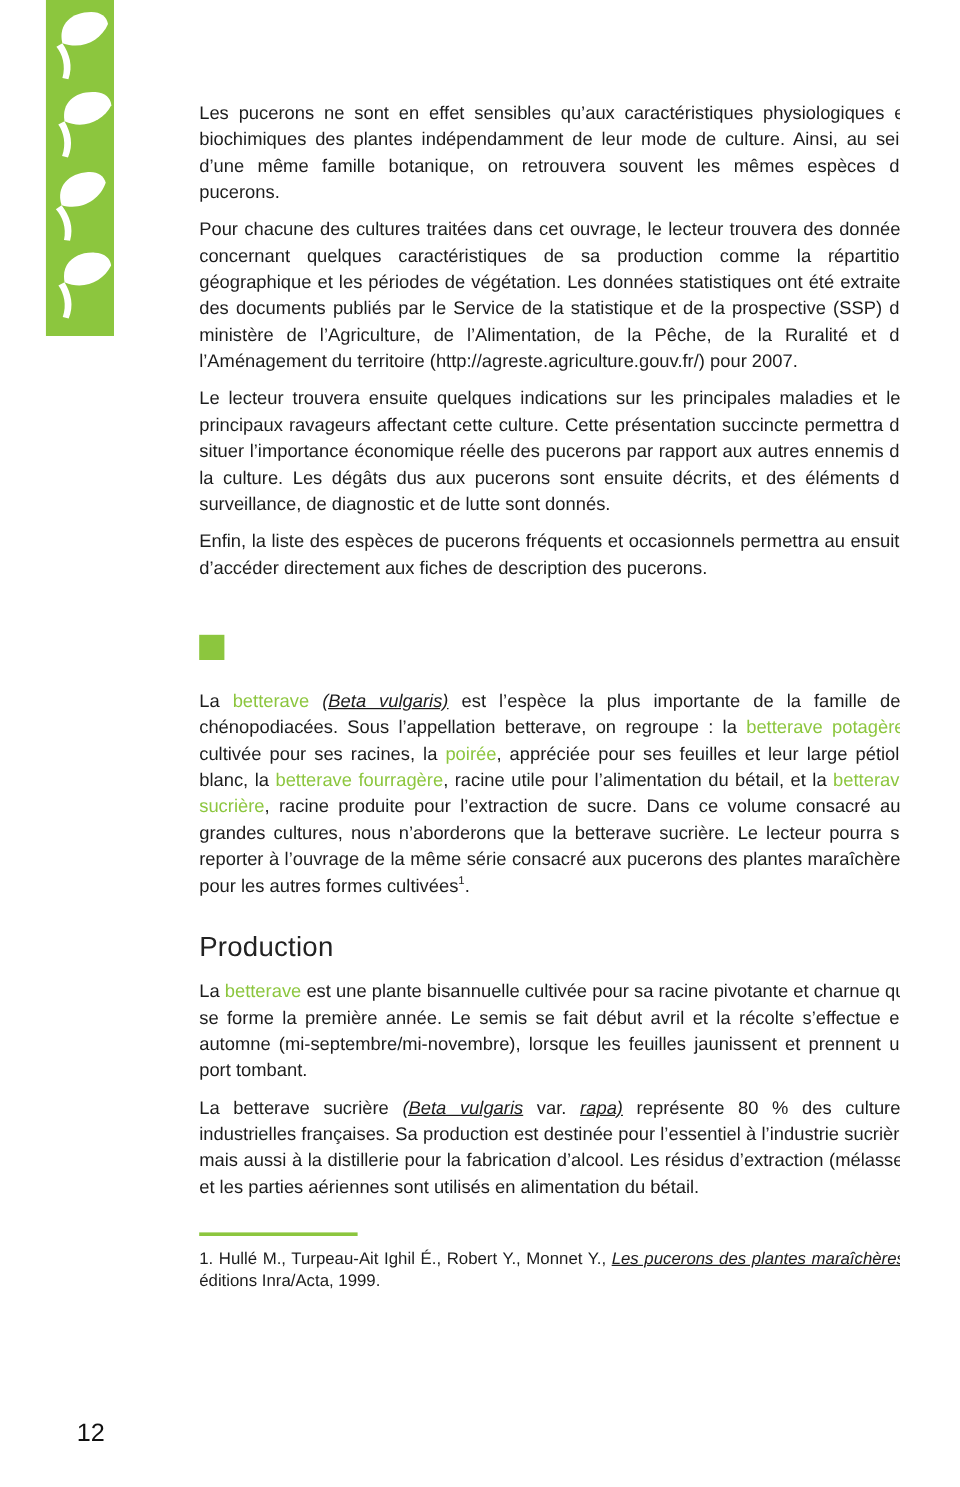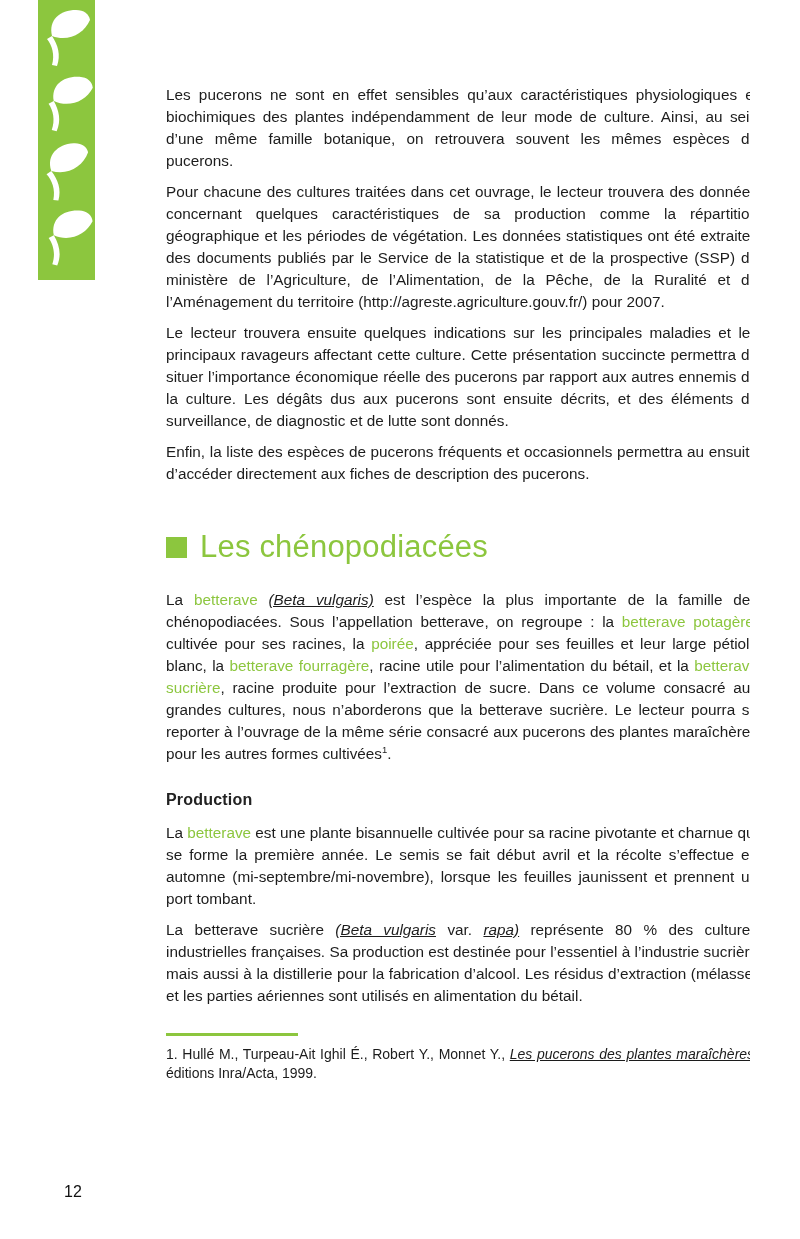--- a/index.html
+++ b/index.html
@@ -45,22 +45,22 @@
   }
   .sq {
     display: inline-block;
     width: 21px; height: 21px;
     background: var(--green);
     margin-right: 13px;
     flex: 0 0 auto;
   }
   .sub-title {
     margin: 26px 0 13px 0;
-    font-size: 16px;
-    font-weight: bold;
+    font-size: 23px;
+    font-weight: normal;
     color: #222222;
     letter-spacing: 0.2px;
   }
   .g { color: var(--green); font-weight: normal; }
   .i { font-style: italic; text-decoration: underline; }
   sup { font-size: 0.62em; vertical-align: super; line-height: 0; }
   .footnote { margin-top: 26px; }
   .rule {
     width: 132px; height: 3px;
     background: var(--green);
@@ -69,21 +69,21 @@
   p.fn {
     font-size: 14px;
     line-height: 19px;
     text-align: justify;
     color: var(--ink);
   }
   .pagenum {
     position: absolute;
     left: 26px;
     top: 1183px;
-    font-size: 16px;
+    font-size: 21px;
     color: #111111;
   }
 </style>
 </head>
 <body>
 
 <div class="page">
 
   <div class="leafband">
     <svg width="57" height="280" viewBox="0 0 57 280">
@@ -111,21 +111,20 @@
 
   <main class="content">
 
     <p class="body">Les pucerons ne sont en effet sensibles qu’aux caractéristiques physiologiques et biochimiques des plantes indépendamment de leur mode de culture. Ainsi, au sein d’une même famille botanique, on retrouvera souvent les mêmes espèces de pucerons.</p>
     <p class="body">Pour chacune des cultures traitées dans cet ouvrage, le lecteur trouvera des données concernant quelques caractéristiques de sa production comme la répartition géographique et les périodes de végétation. Les données statistiques ont été extraites des documents publiés par le Service de la statistique et de la prospective (SSP) du ministère de l’Agriculture, de l’Alimentation, de la Pêche, de la Ruralité et de l’Aménagement du territoire (http://agreste.agriculture.gouv.fr/) pour 2007.</p>
     <p class="body">Le lecteur trouvera ensuite quelques indications sur les principales maladies et les principaux ravageurs affectant cette culture. Cette présentation succincte permettra de situer l’importance économique réelle des pucerons par rapport aux autres ennemis de la culture. Les dégâts dus aux pucerons sont ensuite décrits, et des éléments de surveillance, de diagnostic et de lutte sont donnés.</p>
     <p class="body">Enfin, la liste des espèces de pucerons fréquents et occasionnels permettra au ensuite d’accéder directement aux fiches de description des pucerons.</p>
 
     <h1 class="section-title">
       <span class="sq"></span>
-      <span>Les chénopodiacées</span>
     </h1>
 
     <p class="body"><span>La </span><span class="g">betterave</span><span> </span><span class="i">(Beta vulgaris)</span><span> est l’espèce la plus importante de la famille des chénopodiacées. Sous l’appellation betterave, on regroupe : la </span><span class="g">betterave potagère</span><span>, cultivée pour ses racines, la </span><span class="g">poirée</span><span>, appréciée pour ses feuilles et leur large pétiole blanc, la </span><span class="g">betterave fourragère</span><span>, racine utile pour l’alimentation du bétail, et la </span><span class="g">betterave sucrière</span><span>, racine produite pour l’extraction de sucre. Dans ce volume consacré aux grandes cultures, nous n’aborderons que la betterave sucrière. Le lecteur pourra se reporter à l’ouvrage de la même série consacré aux pucerons des plantes maraîchères pour les autres formes cultivées</span><sup>1</sup><span>.</span></p>
 
     <h2 class="sub-title">Production</h2>
 
     <p class="body"><span>La </span><span class="g">betterave</span><span> est une plante bisannuelle cultivée pour sa racine pivotante et charnue qui se forme la première année. Le semis se fait début avril et la récolte s’effectue en automne (mi-septembre/mi-novembre), lorsque les feuilles jaunissent et prennent un port tombant.</span></p>
     <p class="body"><span>La betterave sucrière </span><span class="i">(Beta vulgaris</span><span> var. </span><span class="i">rapa)</span><span> représente 80 % des cultures industrielles françaises. Sa production est destinée pour l’essentiel à l’industrie sucrière mais aussi à la distillerie pour la fabrication d’alcool. Les résidus d’extraction (mélasse) et les parties aériennes sont utilisés en alimentation du bétail.</span></p>
 
     <div class="footnote">

